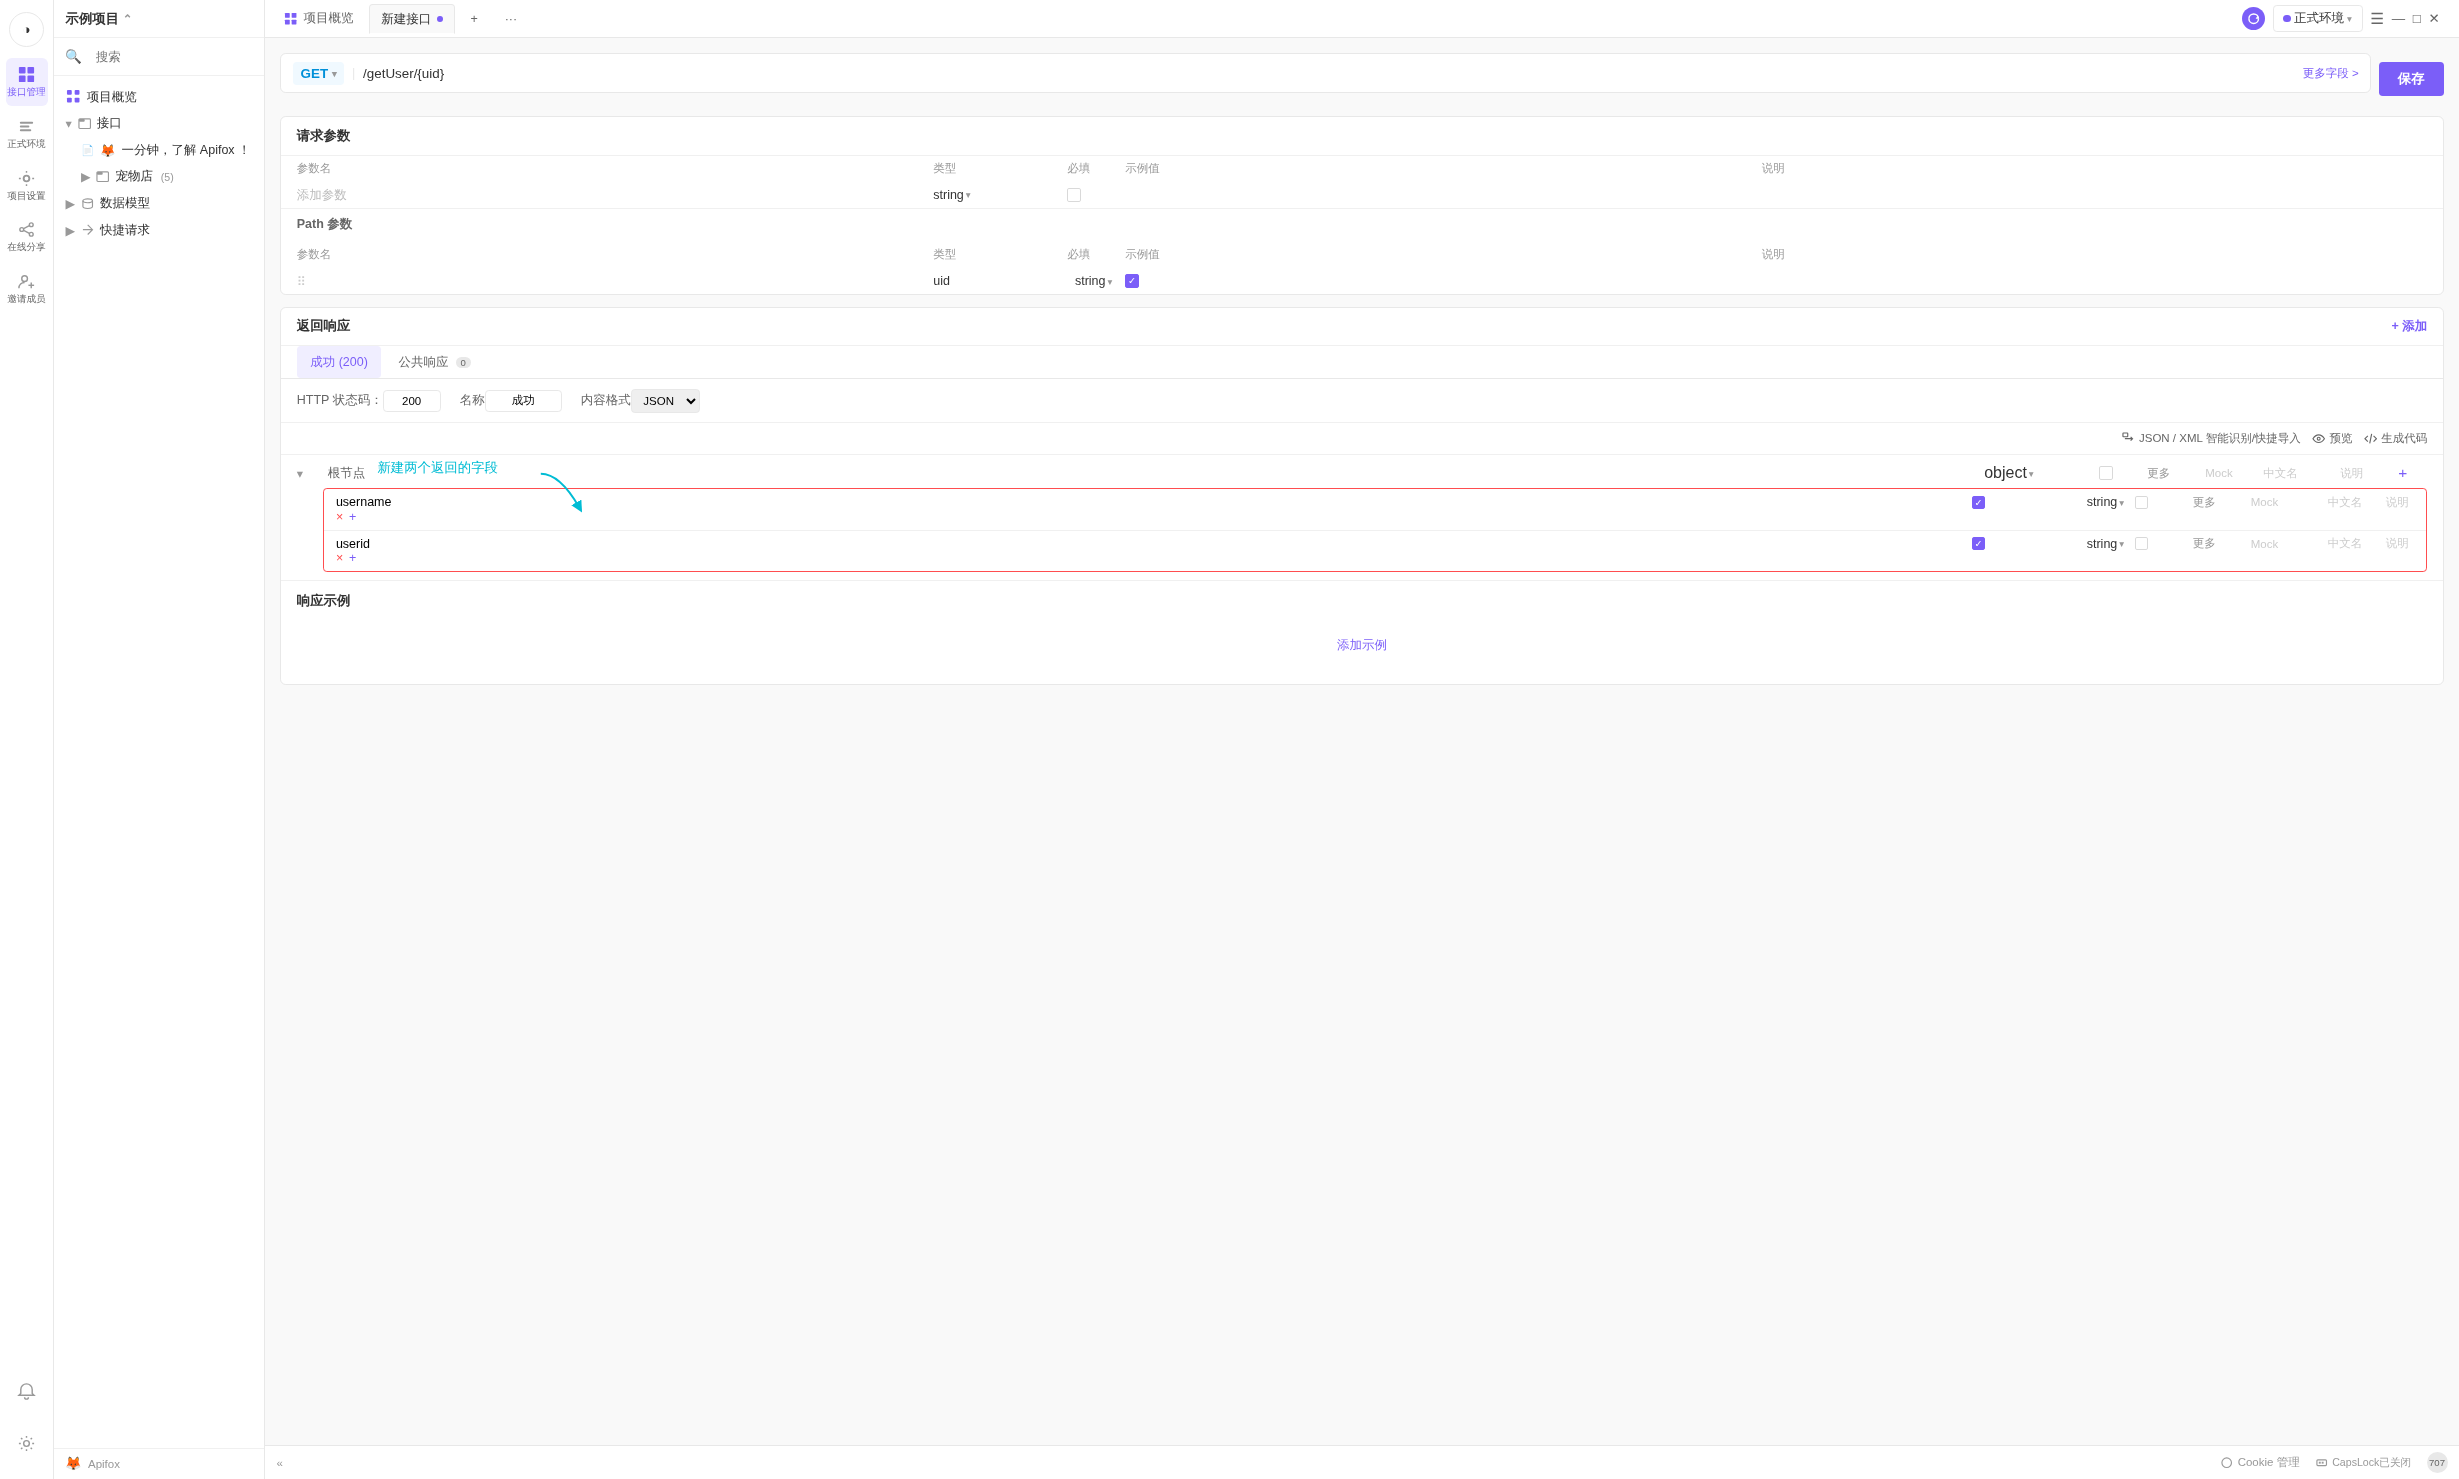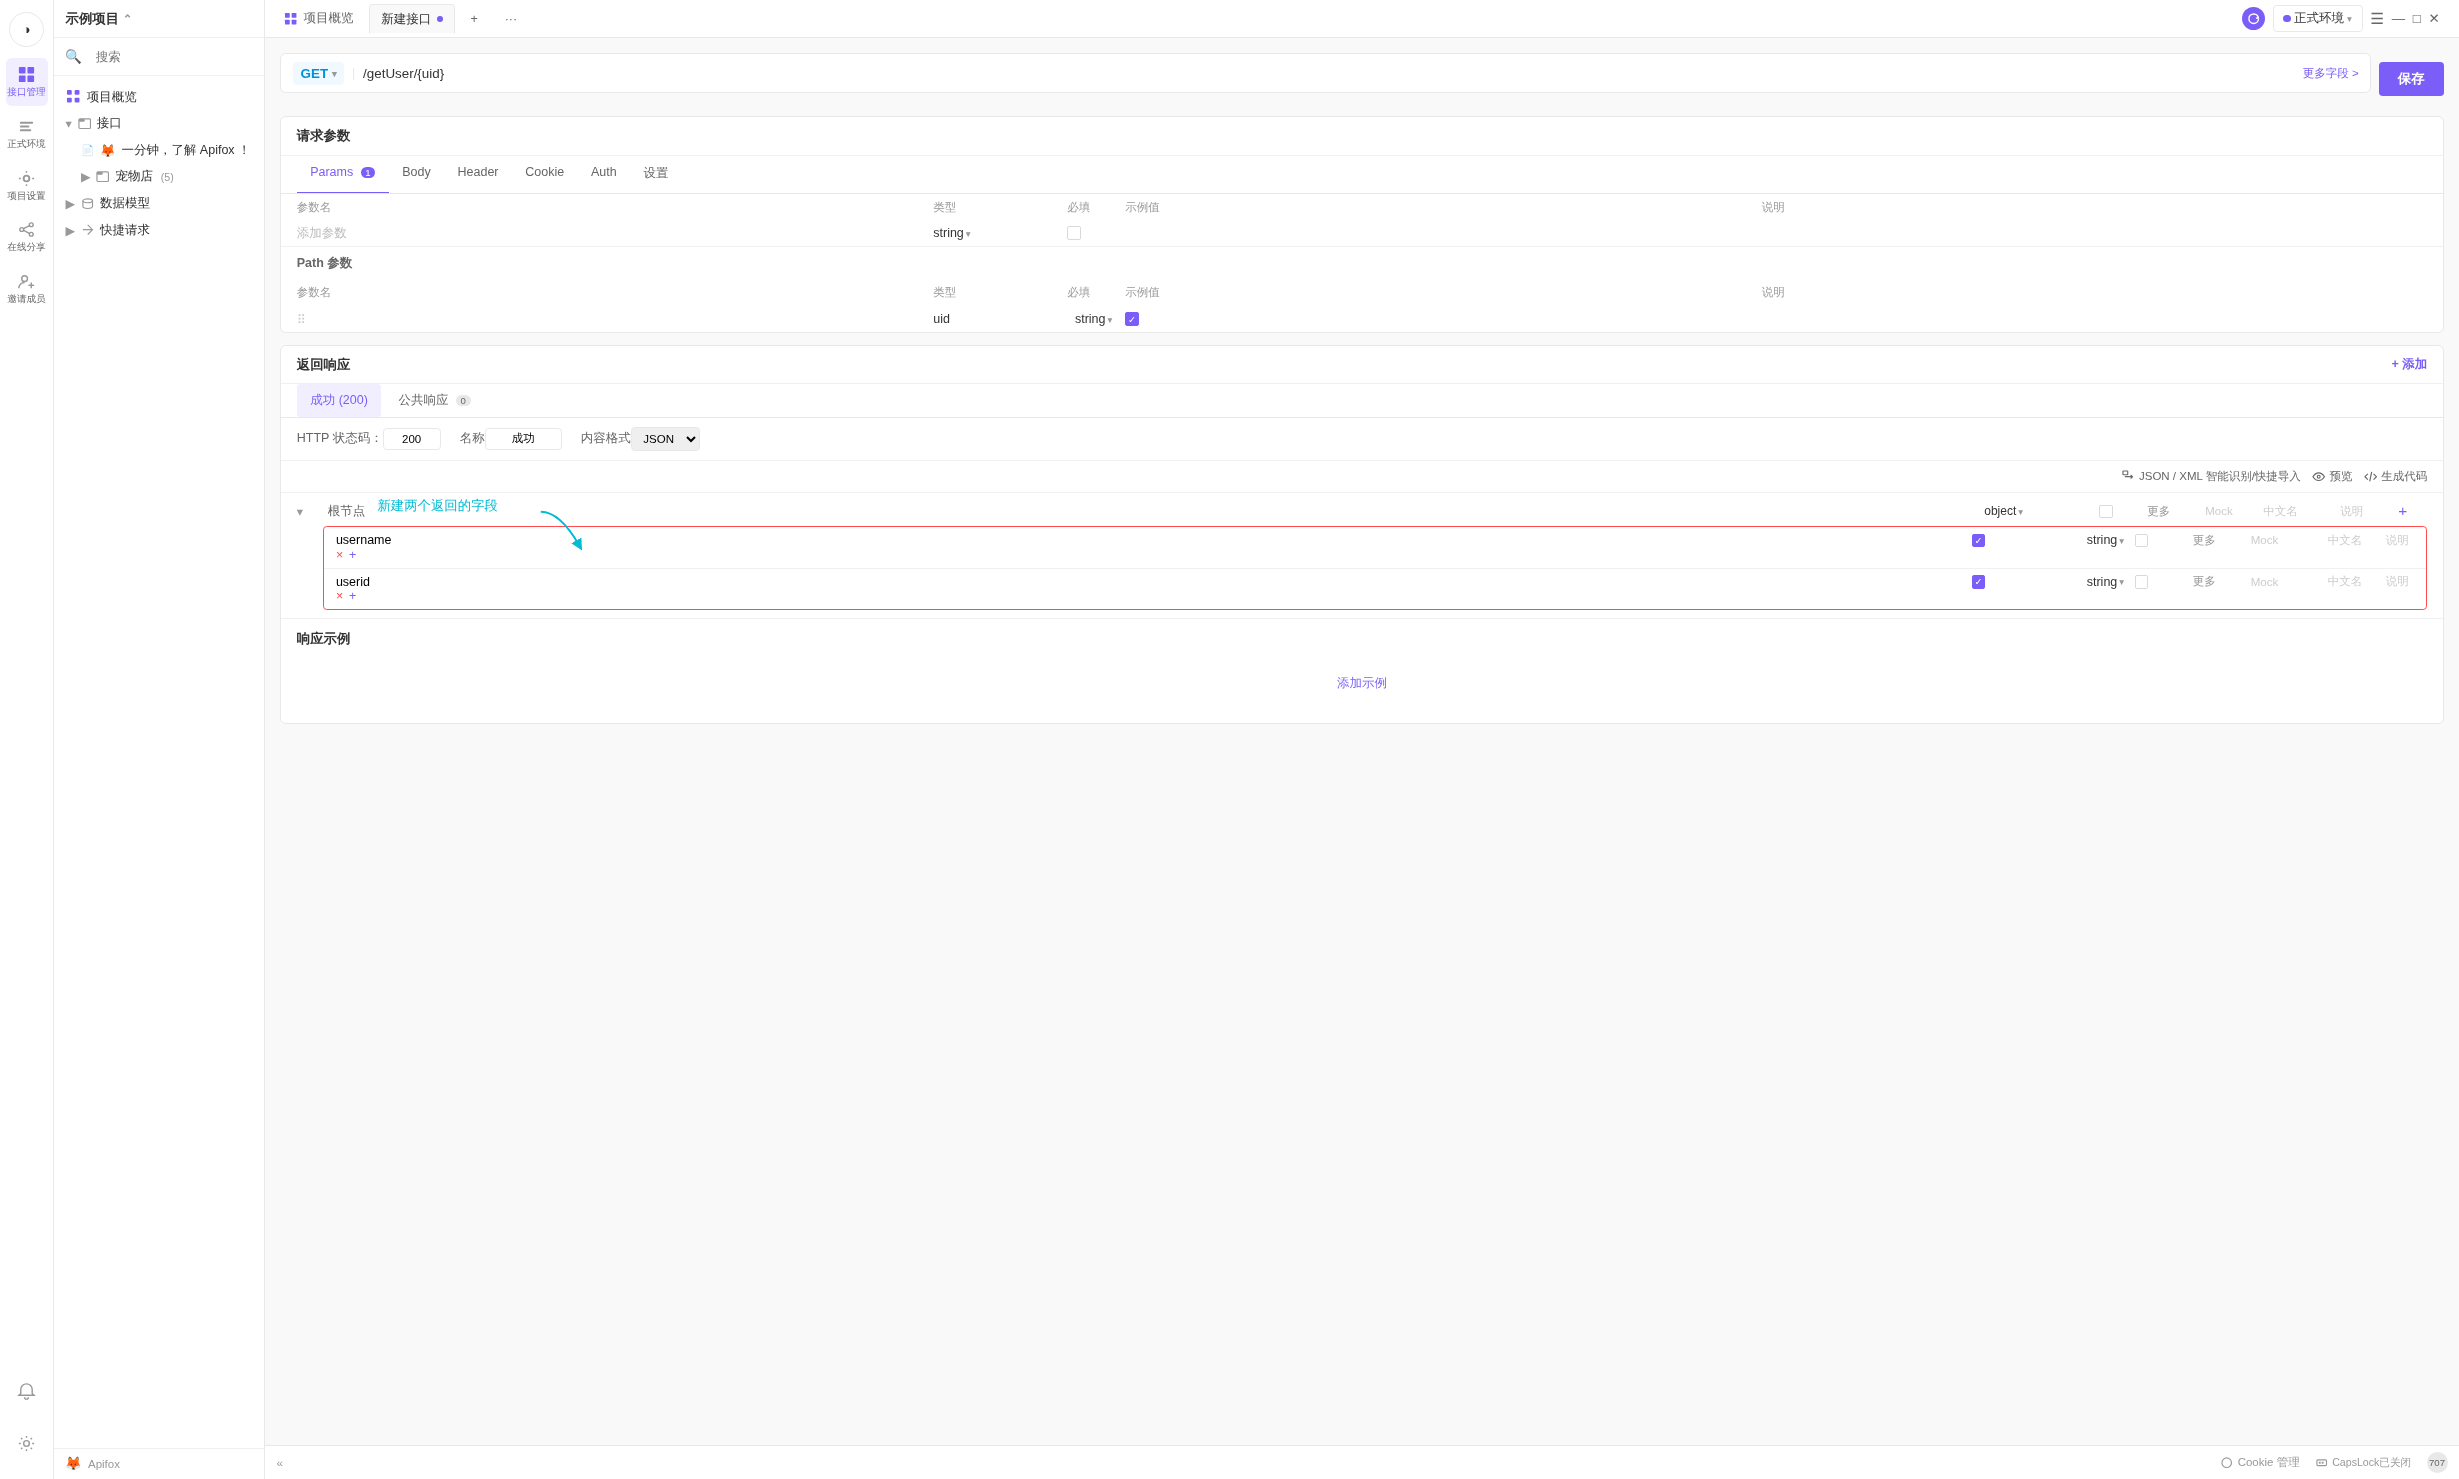--- a/index.html
+++ b/index.html
@@ -317,31 +317,20 @@
           <span class="more-fields">更多字段 &gt;</span>
         </div>
         <button class="save-btn">保存</button>
       </div>
 
       <div class="section">
         <div class="section-header">
           <span>请求参数</span>
         </div>
 
-        <div class="params-tabs">
-          <div class="params-tab active">
-            <span>Params</span>
-            <span class="badge">1</span>
-          </div>
-          <div class="params-tab"><span>Body</span></div>
-          <div class="params-tab"><span>Header</span></div>
-          <div class="params-tab"><span>Cookie</span></div>
-          <div class="params-tab"><span>Auth</span></div>
-          <div class="params-tab"><span>设置</span></div>
-        </div>
 
         <div>
           <div class="table-header">
             <span>参数名</span>
             <span>类型</span>
             <span>必填</span>
             <span>示例值</span>
             <span>说明</span>
             <span></span>
           </div>
@@ -441,21 +430,21 @@
             <span>生成代码</span>
           </div>
         </div>
 
         <div class="fields-table" style="position:relative">
 
           <div style="display:grid;grid-template-columns:31px 1fr 115px 48px 58px 58px 77px 58px 29px;padding:5.8px 15.4px;align-items:center;">
             <span style="color:#999;cursor:pointer">▾</span>
             <span style="font-size:12.5px;color:#666">根节点</span>
             <div style="display:flex;align-items:center;gap:1.9px;">
-              <span style="font-size:12px">object</span>
+              <span style="font-size:16px">object</span>
               <span style="font-size:9.6px;color:#999">▾</span>
             </div>
             <div class="checkbox"></div>
             <span style="color:#999;font-size:11.5px;cursor:pointer">更多</span>
             <span style="color:#ccc;font-size:11.5px">Mock</span>
             <span style="color:#ccc;font-size:11.5px">中文名</span>
             <span style="color:#ccc;font-size:11.5px">说明</span>
             <span style="color:#7b5ef8;cursor:pointer;font-size:15.4px">+</span>
           </div>
 

